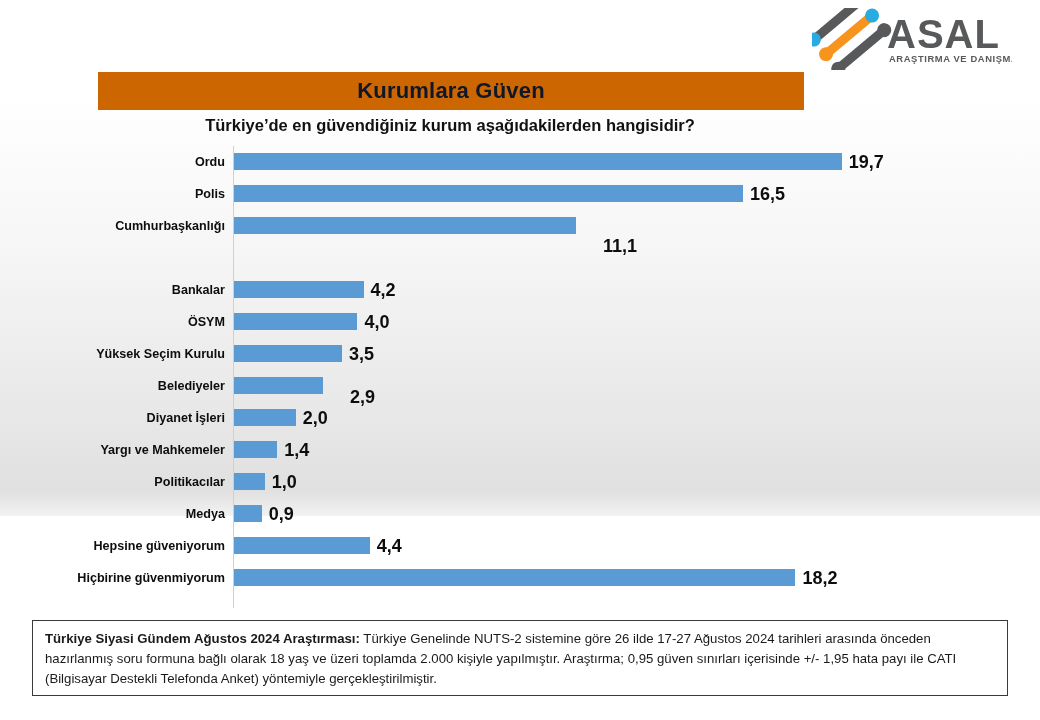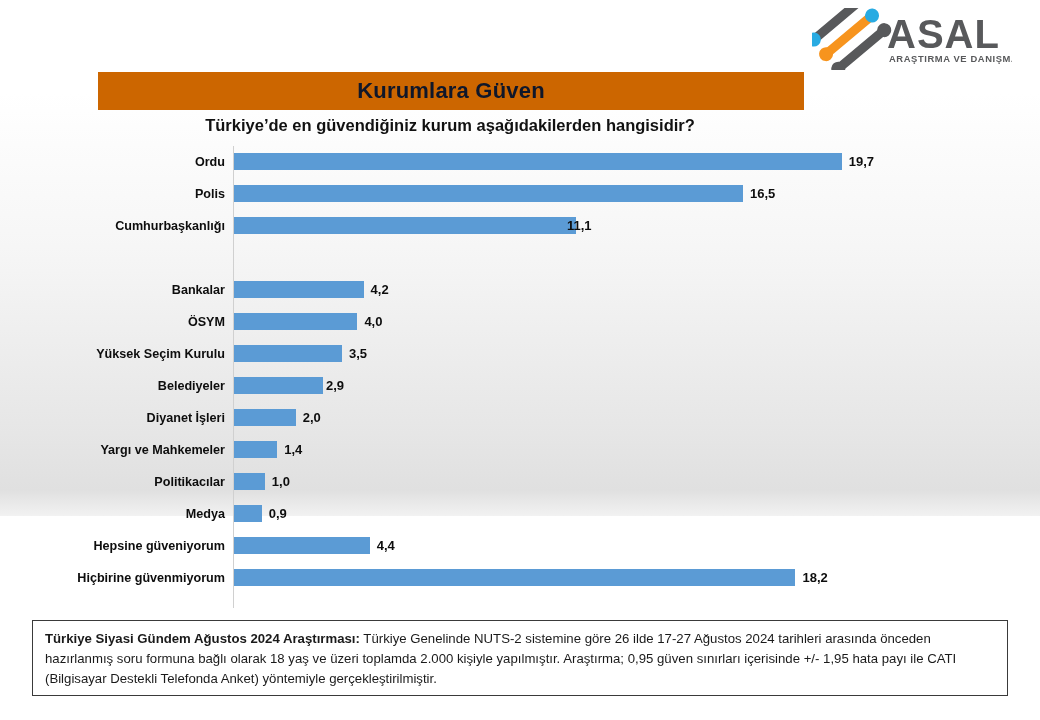--- a/index.html
+++ b/index.html
@@ -101,21 +101,21 @@
     left: 234px;
     top: 7px;
     height: 17px;
     background: #5b9bd5;
   }
   .bar-value {
     position: absolute;
     top: 0px;
     height: 32px;
     line-height: 32px;
-    font-size: 13px;
+    font-size: 18px;
     font-weight: bold;
     color: #0d0d0d;
     white-space: nowrap;
   }
 
   
   .footnote {
     position: absolute;
     left: 32px;
     top: 620px;
@@ -170,41 +170,41 @@
         <div class="bar-value" style="left: 848.745px;">19,7</div>
       </div>
       <div class="row" style="top: 32px; padding-left: 25px;">
         <div class="cat-label">Polis</div>
         <div class="bar" style="width: 509.025px; background: rgb(91, 155, 213);"></div>
         <div class="bar-value" style="left: 750.025px;">16,5</div>
       </div>
       <div class="row" style="top: 64px;">
         <div class="cat-label">Cumhurbaşkanlığı</div>
         <div class="bar" style="width: 342.435px; background: rgb(91, 155, 213);"></div>
-        <div class="bar-value" style="left: 567px;">11,1</div>
+        <div class="bar-value" style="left: 603px; margin-top: 20px;">11,1</div>
       </div>
       <div class="row" style="top: 128px;">
         <div class="cat-label">Bankalar</div>
         <div class="bar" style="width: 129.57px; background: rgb(91, 155, 213);"></div>
         <div class="bar-value" style="left: 370.57px;">4,2</div>
       </div>
       <div class="row" style="top: 160px;">
         <div class="cat-label">ÖSYM</div>
         <div class="bar" style="width: 123.4px; background: rgb(91, 155, 213);"></div>
         <div class="bar-value" style="left: 364.4px;">4,0</div>
       </div>
       <div class="row" style="top: 192px;">
         <div class="cat-label">Yüksek Seçim Kurulu</div>
         <div class="bar" style="width: 107.975px; background: rgb(91, 155, 213);"></div>
         <div class="bar-value" style="left: 348.975px;">3,5</div>
       </div>
       <div class="row" style="top: 224px;">
         <div class="cat-label">Belediyeler</div>
         <div class="bar" style="width: 89.465px; background: rgb(91, 155, 213);"></div>
-        <div class="bar-value" style="left: 326px;">2,9</div>
+        <div class="bar-value" style="left: 350px; margin-top: 11px;">2,9</div>
       </div>
       <div class="row" style="top: 256px;">
         <div class="cat-label">Diyanet İşleri</div>
         <div class="bar" style="width: 61.7px; background: rgb(91, 155, 213);"></div>
         <div class="bar-value" style="left: 302.7px;">2,0</div>
       </div>
       <div class="row" style="top: 288px;">
         <div class="cat-label">Yargı ve Mahkemeler</div>
         <div class="bar" style="width: 43.19px; background: rgb(91, 155, 213);"></div>
         <div class="bar-value" style="left: 284.19px;">1,4</div>

